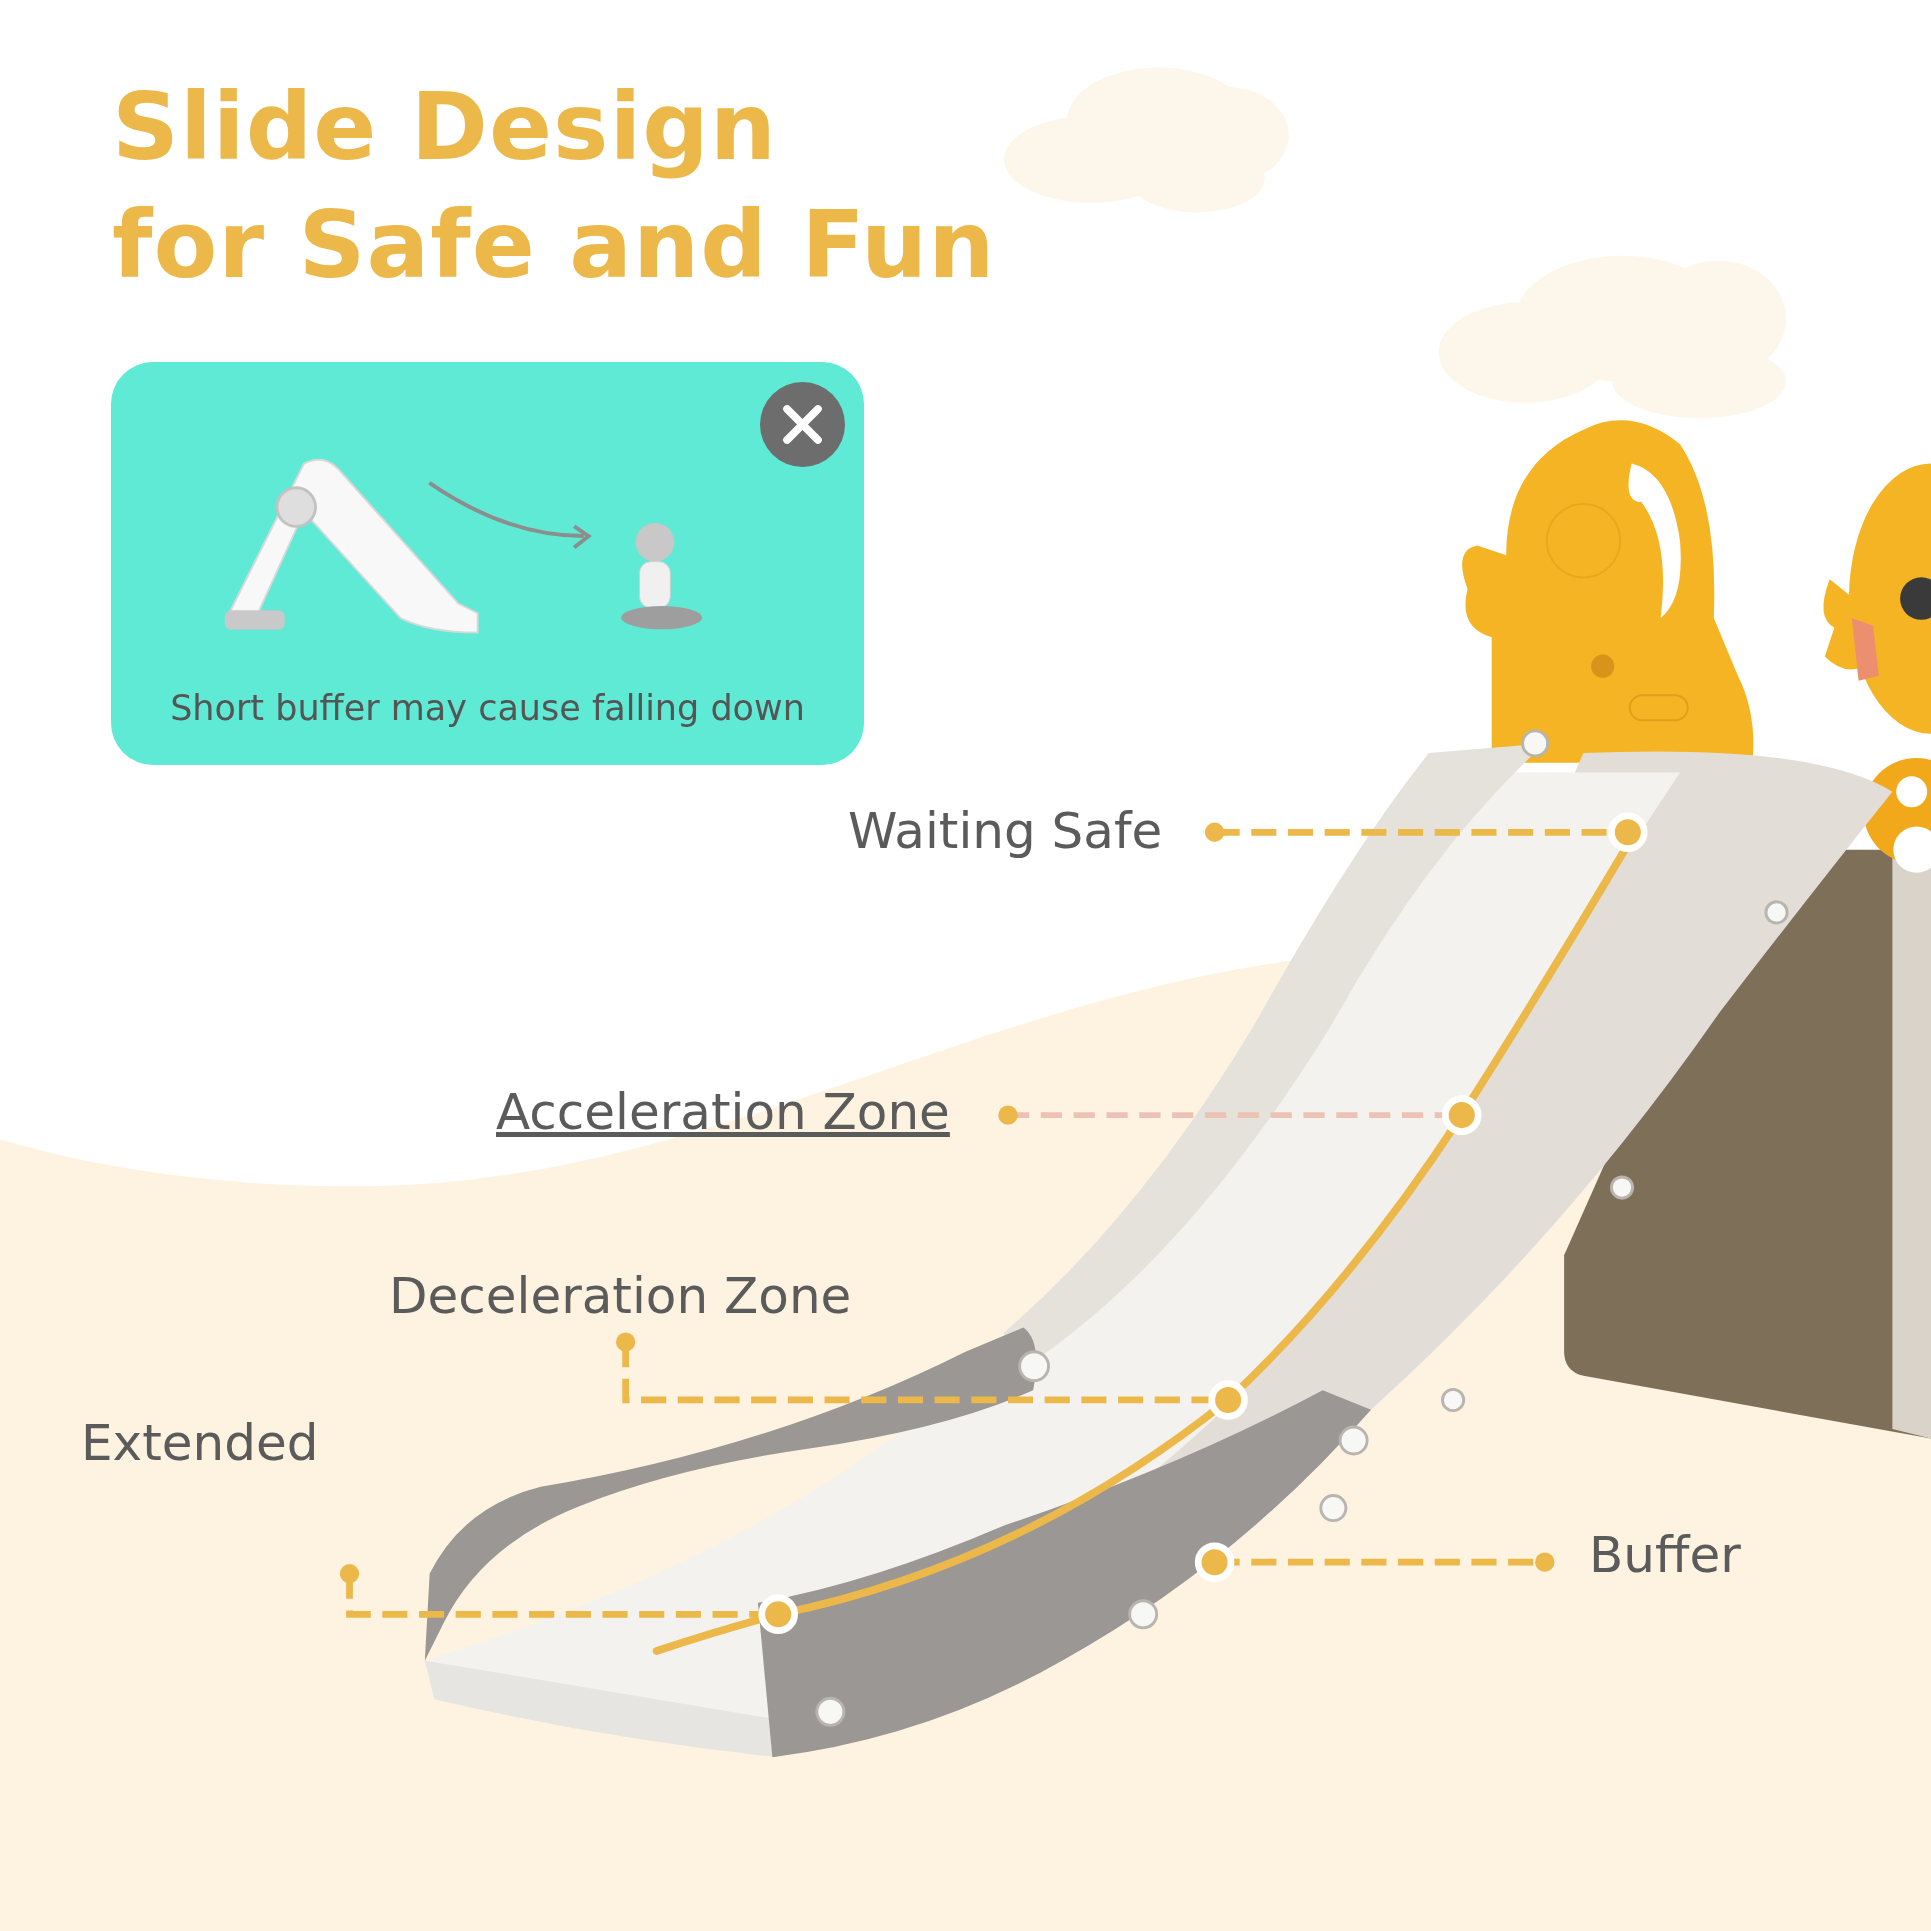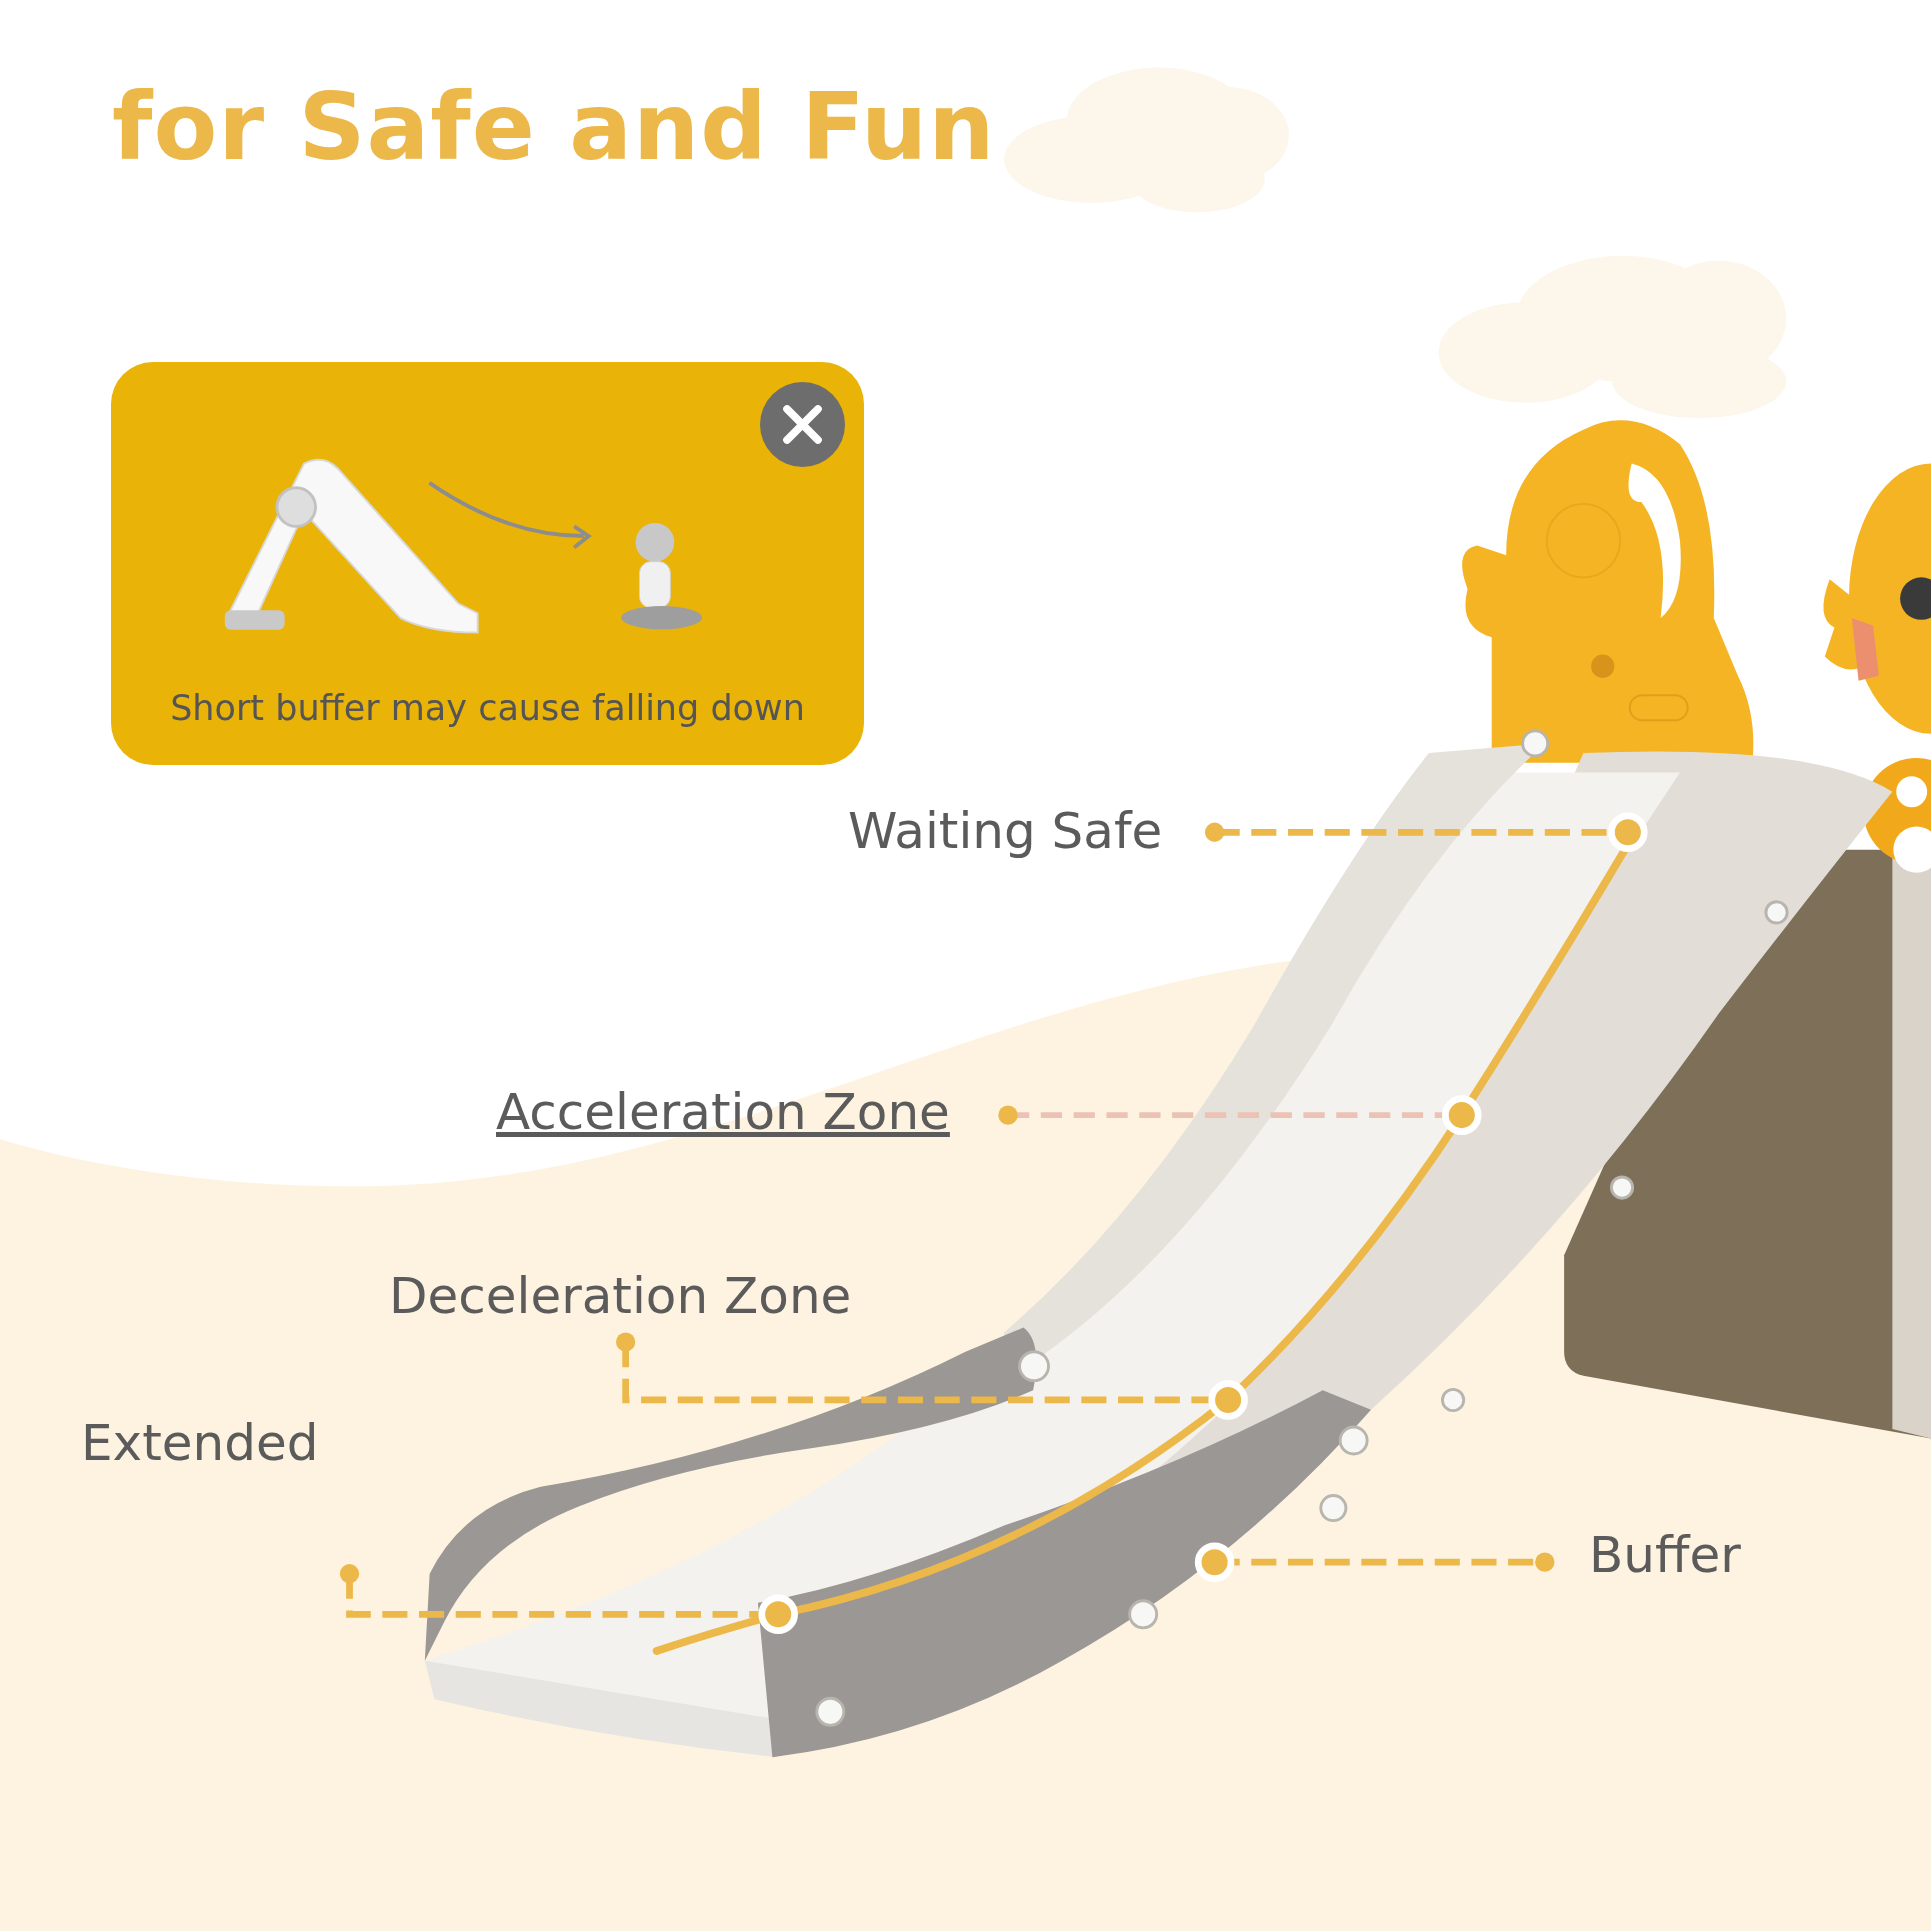--- a/index.html
+++ b/index.html
@@ -3,21 +3,21 @@
 <meta charset="utf-8">
 <style>
   html, body { margin:0; padding:0; }
   body { width:1931px; height:1931px; position:relative; overflow:hidden; background:#ffffff;
          font-family:"DejaVu Sans", "Liberation Sans", sans-serif; }
   .layer { position:absolute; left:0; top:0; width:1931px; height:1931px; }
   .title { position:absolute; left:112px; top:68px; margin:0; font-weight:bold; font-size:93px;
            line-height:118px; color:#ecb84a; letter-spacing:1px; }
   .title span { display:block; }
   .card { position:absolute; left:111px; top:362px; width:753px; height:403px; border-radius:42px;
-          background:#eab308; }
+          background:#5eead4; }
   .card-x { position:absolute; left:649px; top:20px; width:85px; height:85px; border-radius:50%;
             background:#6d6d6d; }
   .card-caption { position:absolute; left:0; width:753px; top:326px; text-align:center;
                   font-size:35px; color:#555555; }
   .label { position:absolute; font-size:50px; color:#5b5b5b; line-height:66px; white-space:nowrap; }
   .label.multi span { display:block; }
 </style>
 </head>
 <body>
 
@@ -113,20 +113,21 @@
   </g>
 
   <g>
     <line x1="1258" y1="1618" x2="1600" y2="1618" stroke="#ecb84a" stroke-width="7" stroke-dasharray="26 12"></line>
     <circle cx="1258" cy="1618" r="17" fill="#ecb84a" stroke="#ffffff" stroke-width="7"></circle>
     <circle cx="1600" cy="1618" r="10" fill="#ecb84a"></circle>
   </g>
 </svg>
 
 <h1 class="title">
+  <span>Slide Design</span>
   <span>for Safe and Fun</span>
 </h1>
 
 <div class="card">
   <svg style="position:absolute;left:106px;top:92px;" width="502" height="193" viewBox="0 0 520 200" xmlns="http://www.w3.org/2000/svg">
     <path d="M10,170 L90,10 Q110,0 125,15 L250,155 L270,165 L270,185 Q220,185 190,170 L90,60 L40,170 Z" fill="#f8f8f8" stroke="#d8d8d8" stroke-width="2"></path>
     <rect x="8" y="162" width="62" height="20" rx="6" fill="#c9c9c9"></rect>
     <circle cx="82" cy="55" r="20" fill="#dedede" stroke="#c2c2c2" stroke-width="3"></circle>
     <path d="M220,30 Q300,85 380,85" fill="none" stroke="#8d8d8d" stroke-width="4"></path>
     <path d="M370,75 L385,85 L370,97" fill="none" stroke="#8d8d8d" stroke-width="4"></path>

